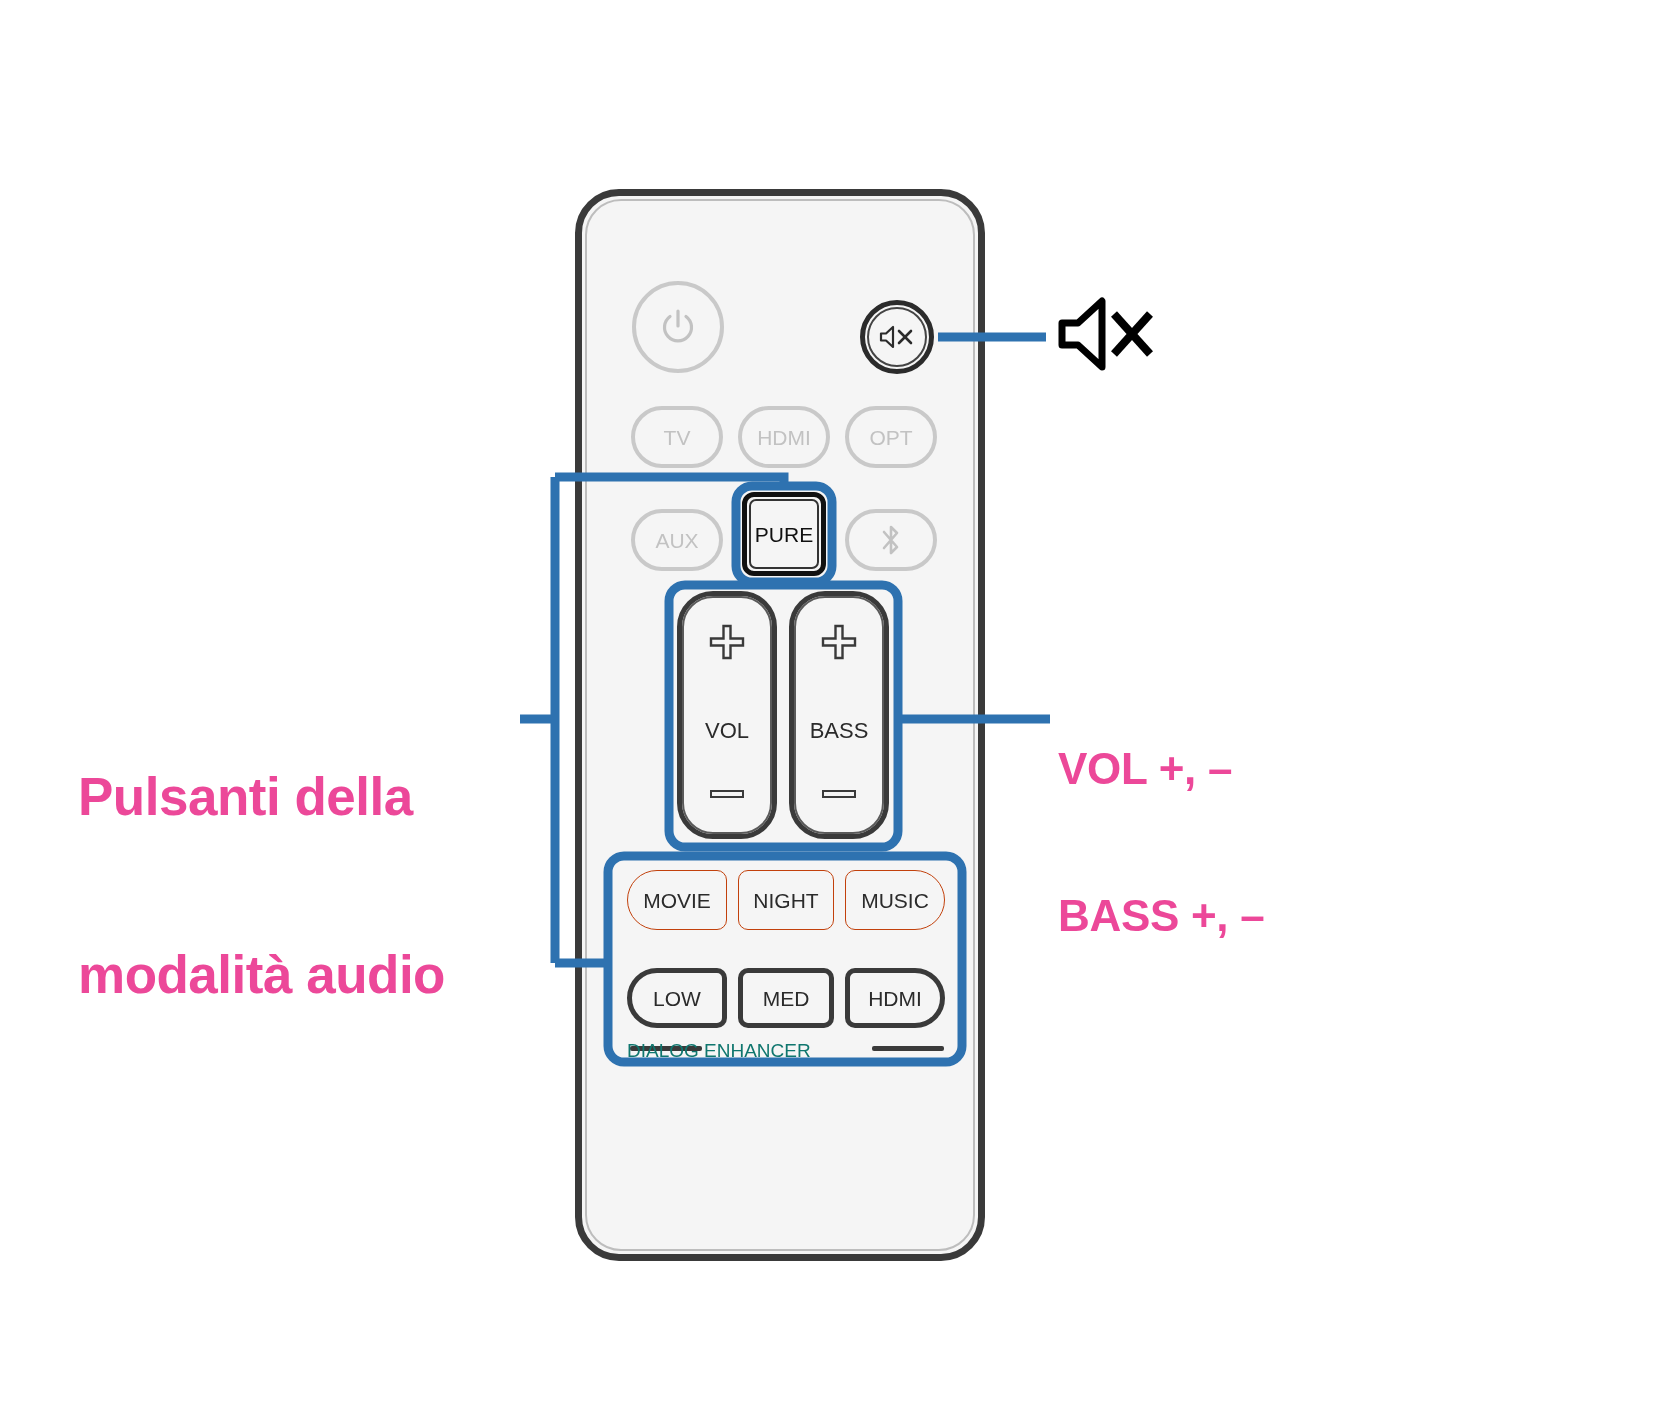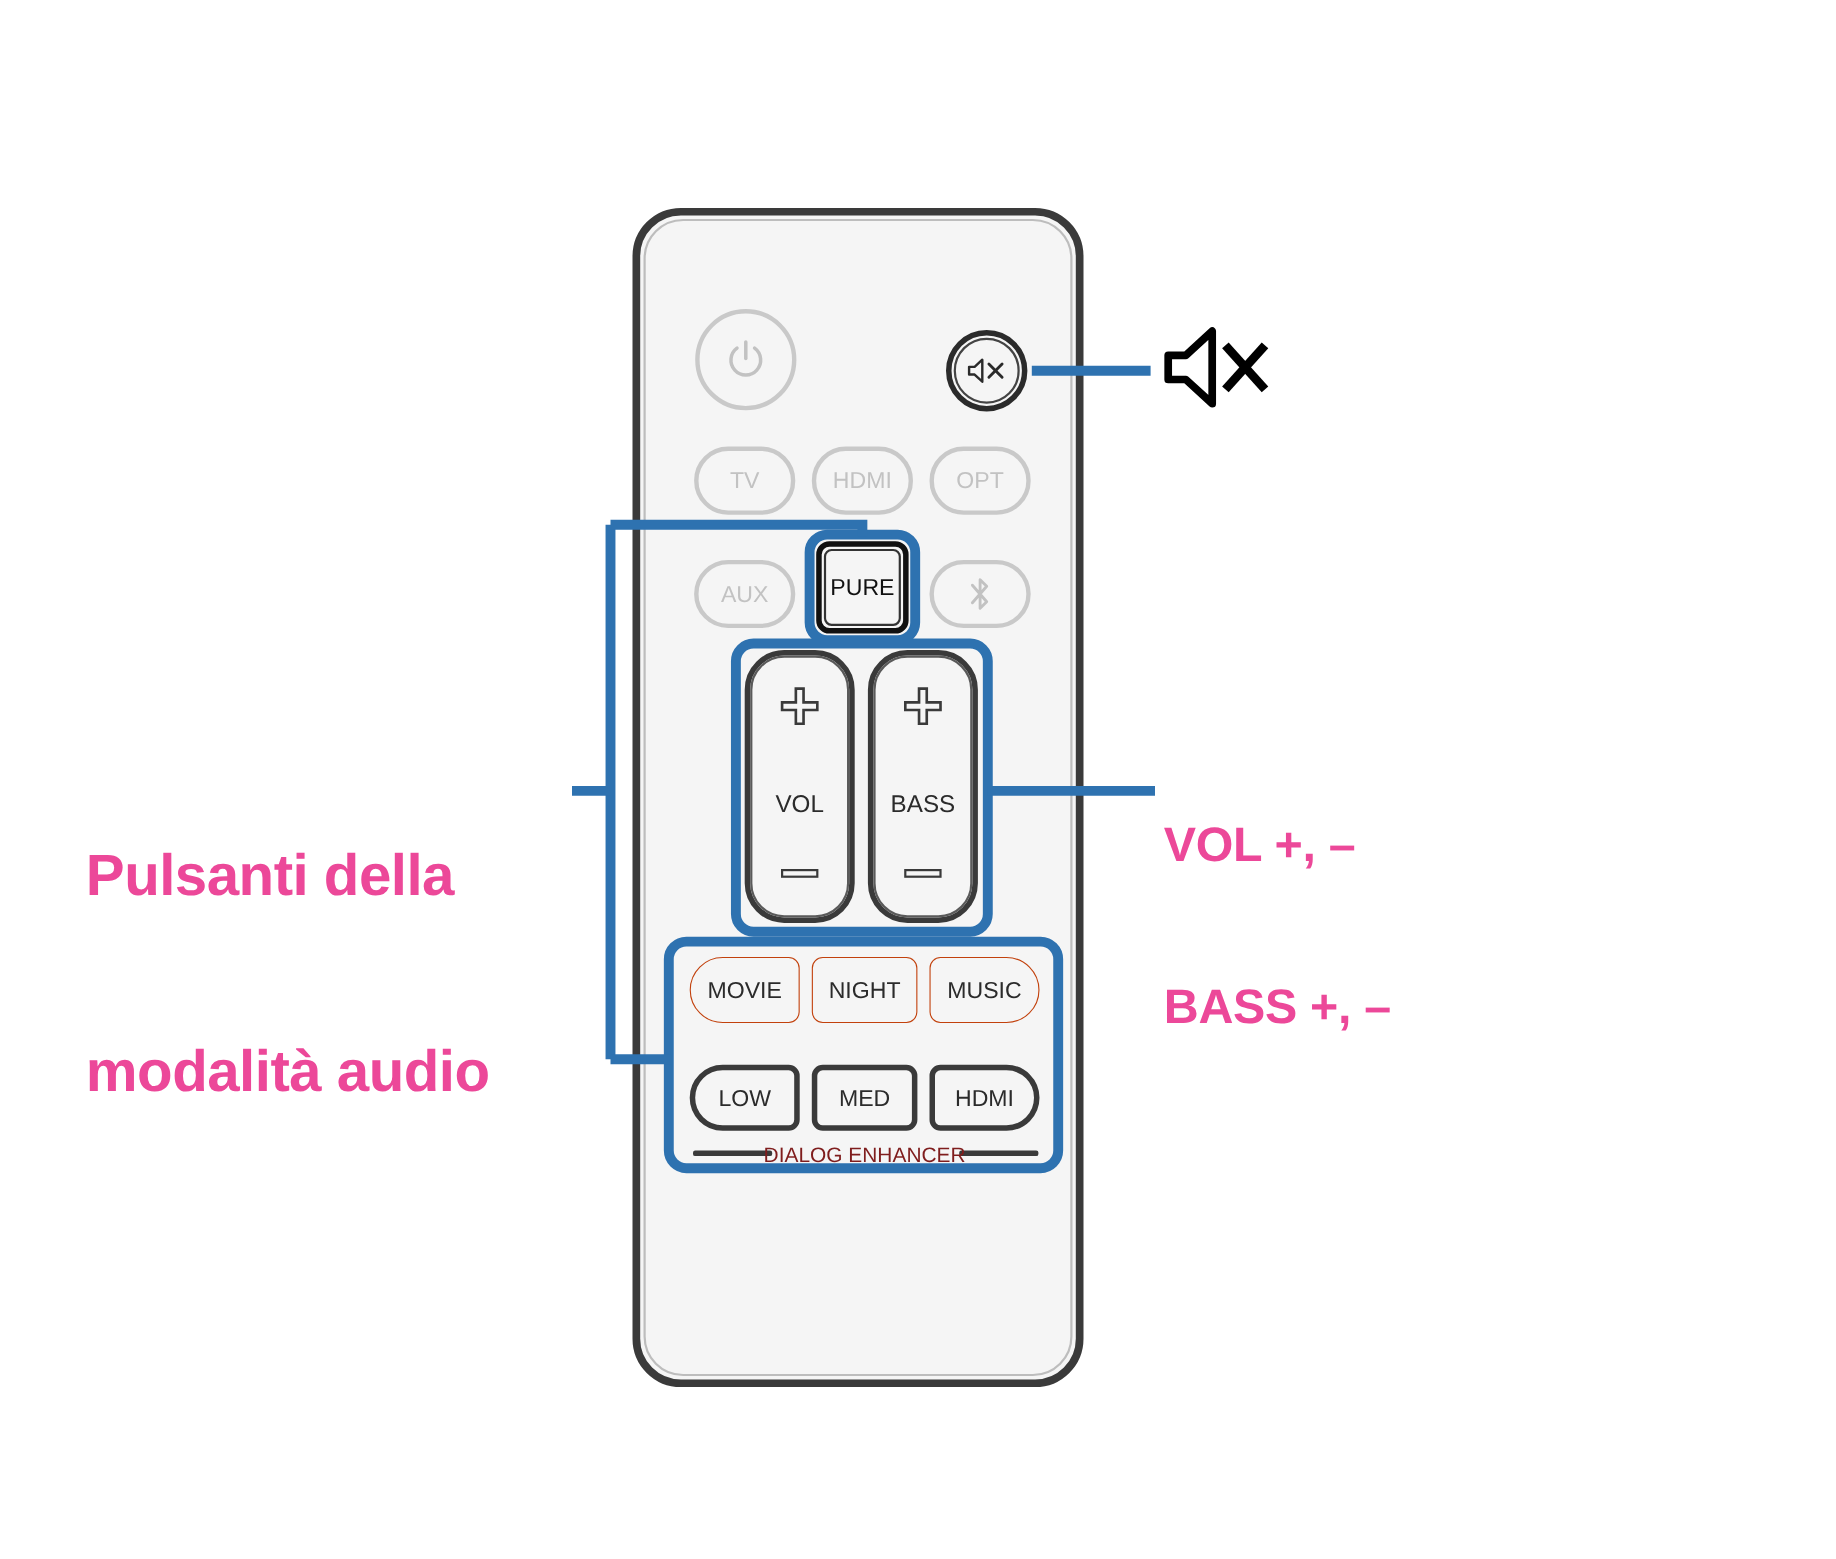--- a/index.html
+++ b/index.html
@@ -226,23 +226,23 @@
   #btn-low   { left: 627px; top: 968px; width: 100px; height: 60px; border: 5px solid #3a3a3a; border-radius: 30px 10px 10px 30px; font-size: 21px; color: #2b2b2b; }
   #btn-med   { left: 738px; top: 968px; width: 96px;  height: 60px; border: 5px solid #3a3a3a; border-radius: 10px; font-size: 21px; color: #2b2b2b; }
   #btn-high  { left: 845px; top: 968px; width: 100px; height: 60px; border: 5px solid #3a3a3a; border-radius: 10px 30px 30px 10px; font-size: 21px; color: #2b2b2b; }
 
   
   #dialog-enhancer-caption {
     position: absolute;
     left: 627px;
     top: 1040px;
     width: 318px;
-    text-align: center;
+    text-align: left;
     font-size: 19px;
-    color: #7f1d1d;
+    color: #0f766e;
     font-family: "Liberation Sans", sans-serif;
   }
   .de-rule {
     position: absolute;
     height: 5px;
     background: #3a3a3a;
     border-radius: 2px;
   }
   #de-rule-left  { left: 630px; top: 1046px; width: 72px; }
   #de-rule-right { left: 872px; top: 1046px; width: 72px; }

